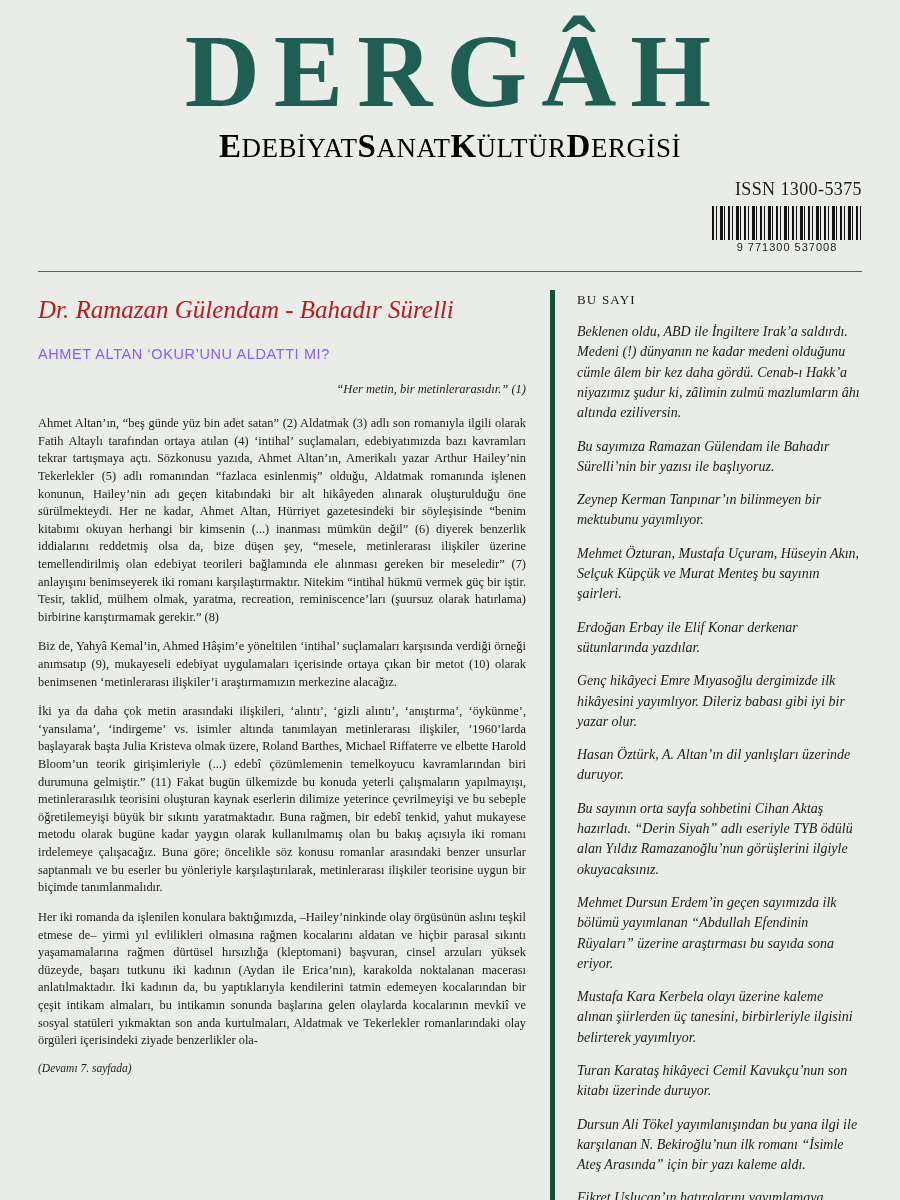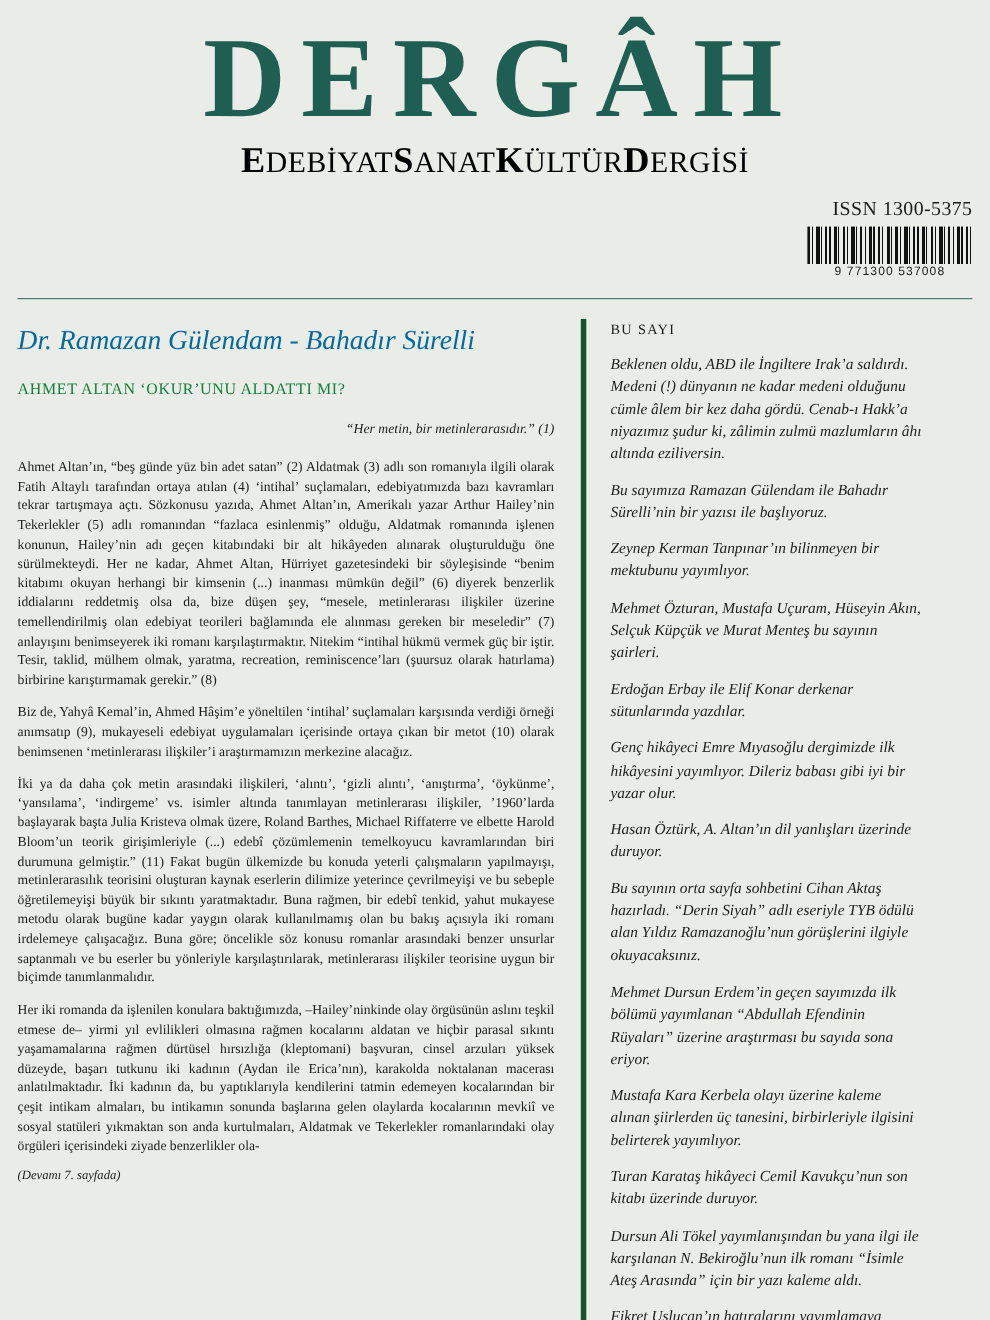--- a/index.html
+++ b/index.html
@@ -12,21 +12,21 @@
     background: #e9ece7;
     font-family: "Liberation Serif", serif;
     color: #1c1c1c;
     overflow: hidden;
   }
   .page {
     position: relative;
     width: 900px;
     height: 1200px;
     box-sizing: border-box;
-    padding: 0 16px;
+    padding: 0 38px;
   }
 
   
   .masthead {
     padding-top: 18px;
   }
   .logo {
     font-family: "Liberation Serif", serif;
     font-weight: bold;
     font-size: 104px;
@@ -108,29 +108,29 @@
     width: 312px;
     box-sizing: border-box;
     border-left: 5px solid #14532d;
     padding-left: 22px;
   }
 
   .byline {
     font-family: "Liberation Serif", serif;
     font-style: italic;
     font-size: 25px;
-    color: #0369a1;
+    color: #b91c1c;
     margin: 6px 0 22px 0;
   }
   .article-title {
-    font-family: Liberation Serif, serif;
+    font-family: Liberation Sans, sans-serif;
     font-size: 14.5px;
     letter-spacing: 0.6px;
     margin: 0 0 20px 0;
-    color: #15803d;
+    color: #8b5cf6;
   }
   .epigraph {
     text-align: right;
     font-style: italic;
     font-size: 12.5px;
     margin: 0 0 18px 0;
   }
   p.body {
     font-size: 12.4px;
     line-height: 1.42;

